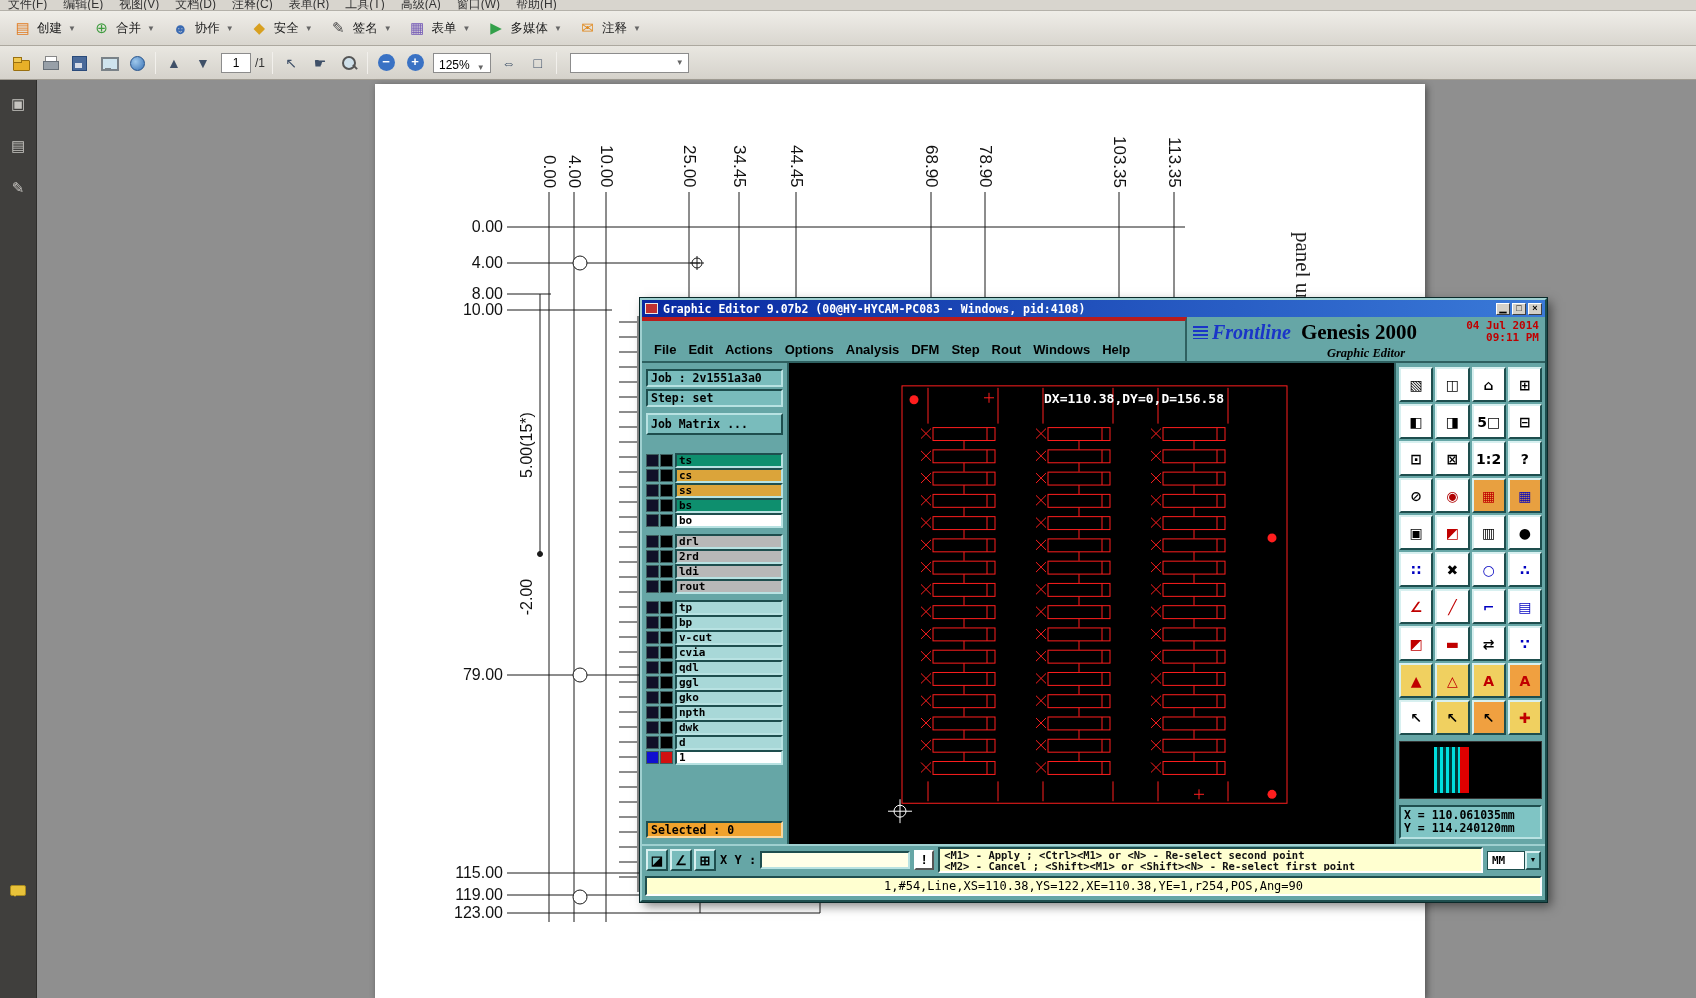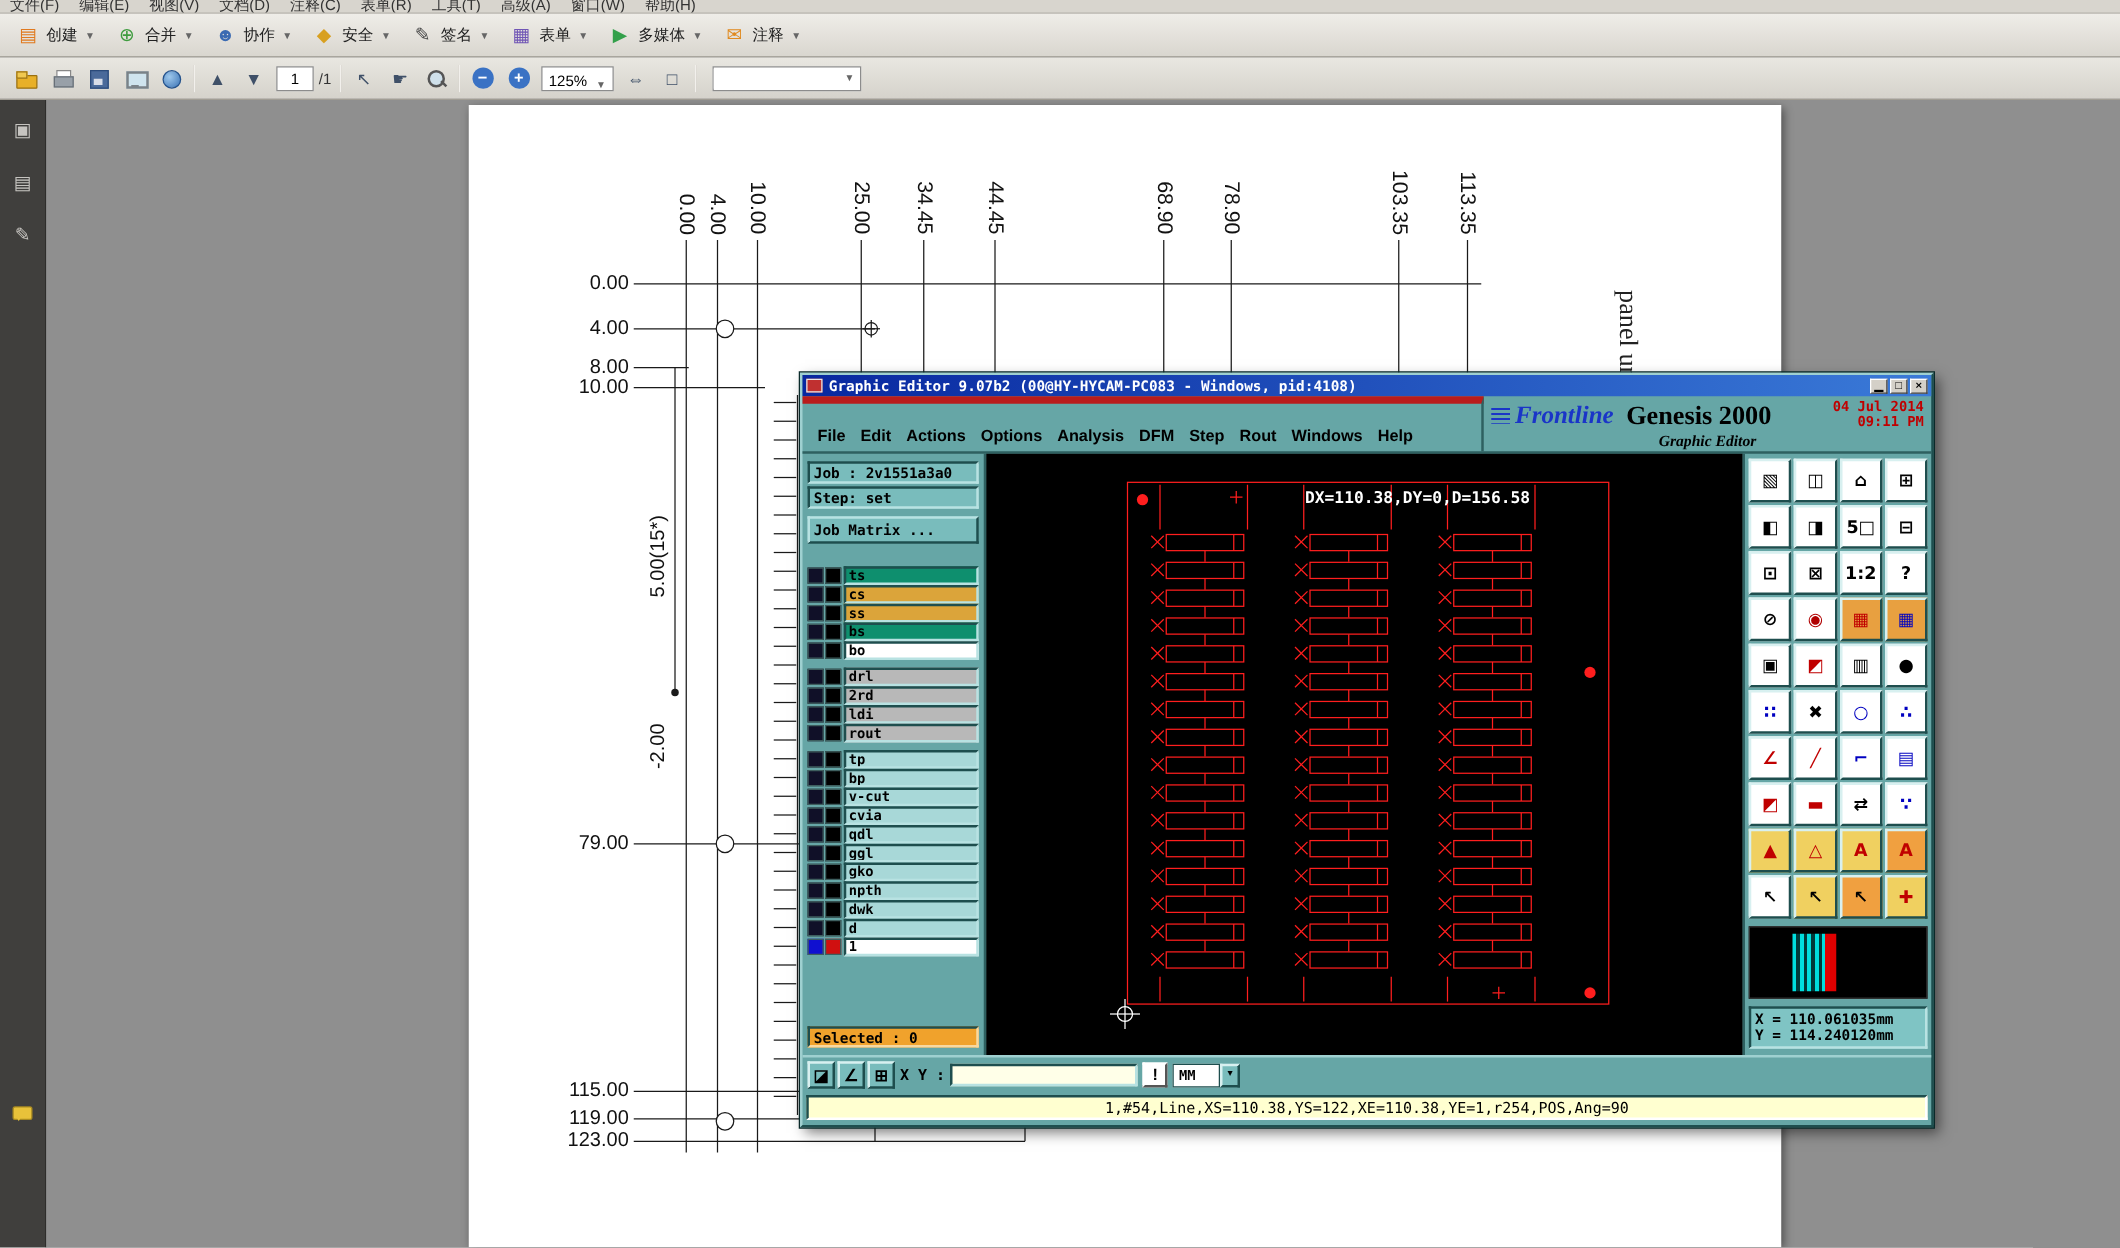--- a/index.html
+++ b/index.html
@@ -53,21 +53,21 @@
 #punit{position:absolute;left:916px;top:148px;width:48px;height:175px;writing-mode:vertical-lr;font-family:"Liberation Serif",serif;font-size:21px;color:#222;line-height:23px}
 
 
 #gw{position:absolute;left:640px;top:298px;width:907px;height:604px;background:#66a6a6;border:2px solid;border-color:#9fd0d0 #1e4e4e #1e4e4e #9fd0d0;outline:1px solid #0a2a2a;box-shadow:4px 4px 10px rgba(0,0,0,.5);display:flex;flex-direction:column}
 .gtitle{height:17px;background:linear-gradient(90deg,#0828a0,#3a7ad8);display:flex;align-items:center;padding:0 3px;gap:5px;flex:0 0 auto}
 .ticon{width:13px;height:11px;background:#c03030;border:1px solid #e8e8e8}
 .gtitle .txt{color:#fff;font-weight:bold;font-size:11.5px;font-family:"DejaVu Sans Mono",monospace;white-space:nowrap;overflow:hidden;flex:1}
 .wbtns{display:flex;gap:2px}
 .wbtn{width:14px;height:12px;background:#d4d0c8;border:1px solid;border-color:#fff #404040 #404040 #fff;font-size:9px;line-height:9px;text-align:center;color:#000;font-weight:bold}
 .gmenurow{height:46px;display:flex;border-bottom:2px solid #2e6060;flex:0 0 auto}
-.gmenus{flex:1;display:flex;align-items:flex-start;padding:14px 6px;border-right:2px solid #2e6060;border-top:6px solid #b91c1c}
+.gmenus{flex:1;display:flex;align-items:flex-end;padding:0 6px;border-right:2px solid #2e6060;border-top:4px solid #b91c1c}
 .gmenu{font-weight:bold;font-size:13px;padding:4px 6px;color:#000}
 .gbrand{width:358px;display:flex;flex-wrap:wrap;align-items:center;padding:2px 6px 0 6px}
 .brandrow{display:flex;align-items:center;width:100%;gap:4px}
 .bars{display:inline-block;width:15px;height:13px;background:repeating-linear-gradient(#1a35c8 0 2px,transparent 2px 4px)}
 .flogo{color:#1a35c8;font-style:italic;font-weight:bold;font-size:20px;font-family:"Liberation Serif",serif}
 .gname{font-family:"Liberation Serif",serif;font-weight:bold;font-size:21px;color:#000;margin-left:6px}
 .gdate{color:#c00000;font-weight:bold;font-size:11px;font-family:"DejaVu Sans Mono",monospace;text-align:right;line-height:12px;margin-left:auto}
 .gsub{width:100%;text-align:center;font-family:"Liberation Serif",serif;font-style:italic;font-weight:bold;font-size:12.5px;color:#000}
 .gmain{flex:1;display:flex;min-height:0}
 .gleft{width:147px;position:relative;padding:6px 4px;border-right:2px solid #2e6060;flex:0 0 auto}
@@ -799,20 +799,24 @@
     </div>
     <div class="gctrl">
       <div id="gctrlbtns" class="cbtns">
           <div class="cbtn">◪</div>
           <div class="cbtn">∠</div>
           <div class="cbtn">⊞</div>
         </div>
       <div class="xy">X Y :</div>
       <input class="xyin" style="">
       <div class="bang">!</div>
+      <div class="hints">
+        <div>&lt;M1&gt; - Apply  ; &lt;Ctrl&gt;&lt;M1&gt; or &lt;N&gt; - Re-select second point</div>
+        <div>&lt;M2&gt; - Cancel ; &lt;Shift&gt;&lt;M1&gt; or &lt;Shift&gt;&lt;N&gt; - Re-select first point</div>
+      </div>
       <div class="mm">
         <div class="mmf">MM</div>
         <div class="mmb">▼</div>
       </div>
     </div>
     <div class="gstatus">
       <div class="gsin">1,#54,Line,XS=110.38,YS=122,XE=110.38,YE=1,r254,POS,Ang=90</div>
     </div>
   </div>
 </div>

